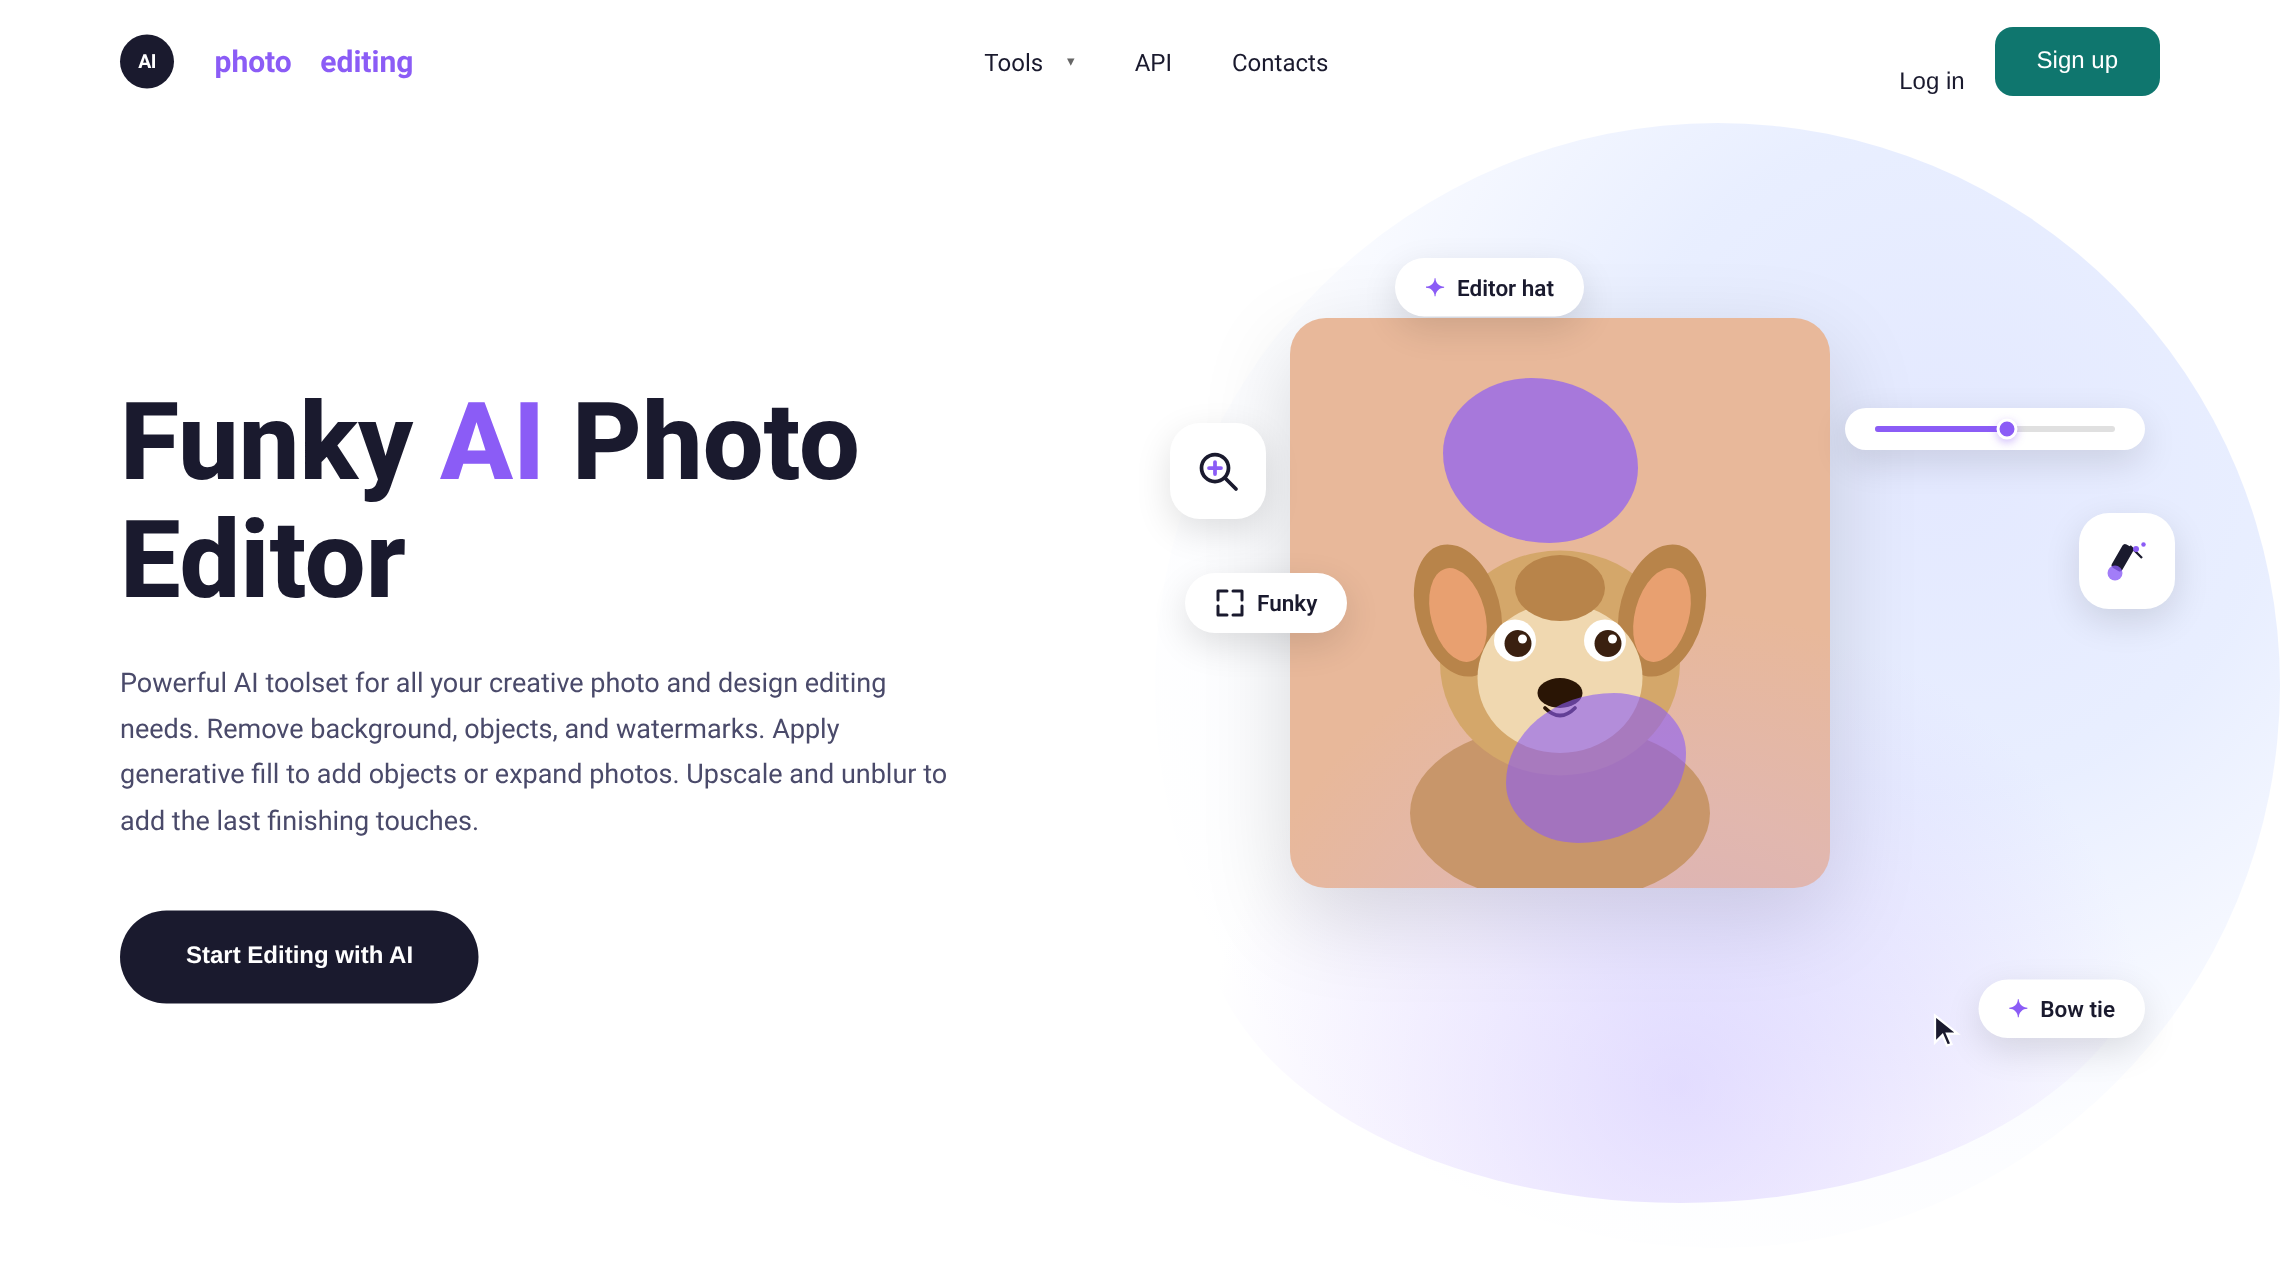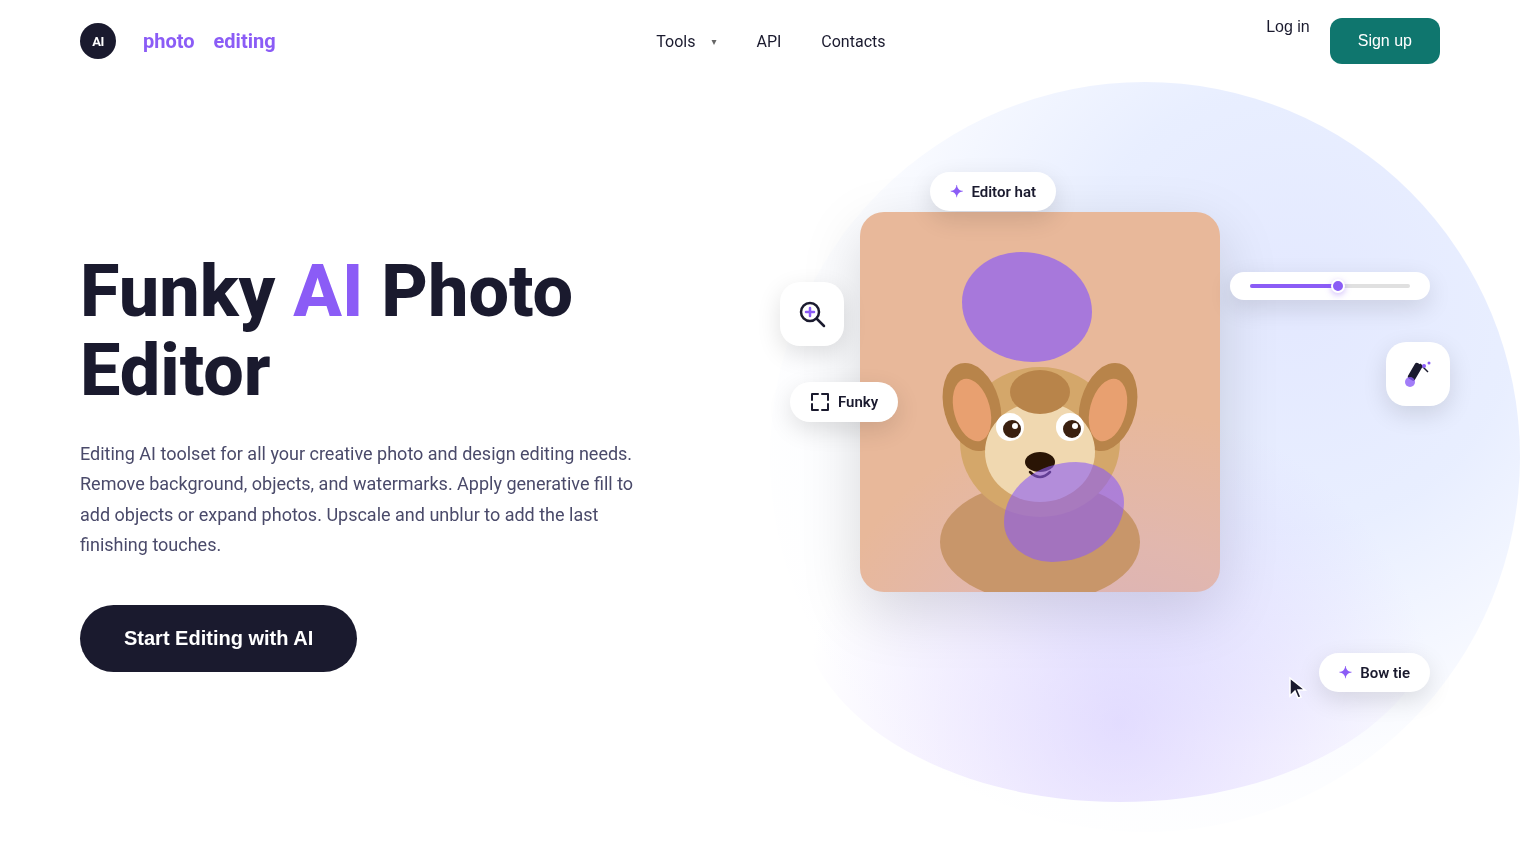--- a/index.html
+++ b/index.html
@@ -63,21 +63,21 @@
       align-items: center;
       gap: 16px;
       cursor: pointer;
     }
     .nav-link .chevron {
       font-size: 10px;
       color: #666;
     }
     .nav-actions {
       display: flex;
-      align-items: flex-start;
+      align-items: flex-end;
       gap: 20px;
     }
     .btn-login {
       font-size: 16px;
       color: #1a1a2e;
       background: none;
       border: none;
       cursor: pointer;
       font-weight: 400;
     }
@@ -139,21 +139,21 @@
       margin-bottom: 44px;
       max-width: 560px;
     }
 
     .btn-cta {
       background: #1a1a2e;
       color: #fff;
       border: none;
       border-radius: 50px;
       padding: 22px 44px;
-      font-size: 20px;
+      font-size: 16px;
       font-weight: 600;
       cursor: pointer;
     }
 
     
     .hero-right {
       position: relative;
       width: 640px;
       height: 600px;
       z-index: 2;
@@ -371,21 +371,21 @@
     <button class="btn-signup">Sign up</button>
   </div>
 </nav>
 
 <section class="hero">
 
   <div class="hero-left">
     <h1 class="hero-title">
       <span>Funky </span><span class="ai-text">AI</span><span> Photo Editor</span>
     </h1>
-    <p class="hero-desc">Editing AI toolset for all your creative photo and design editing needs. Remove background, objects, and watermarks. Apply generative fill to add objects or expand photos. Upscale and unblur to add the last finishing touches.</p>
+    <p class="hero-desc">Powerful AI toolset for all your creative photo and design editing needs. Remove background, objects, and watermarks. Apply generative fill to add objects or expand photos. Upscale and unblur to add the last finishing touches.</p>
     <button class="btn-cta">Start Editing with AI</button>
   </div>
 
   <div class="hero-right">
     <div class="illustration-bg"></div>
 
     <div class="dog-card">
 
       <div class="purple-blob-top"></div>
       <div class="purple-blob-bottom"></div>

